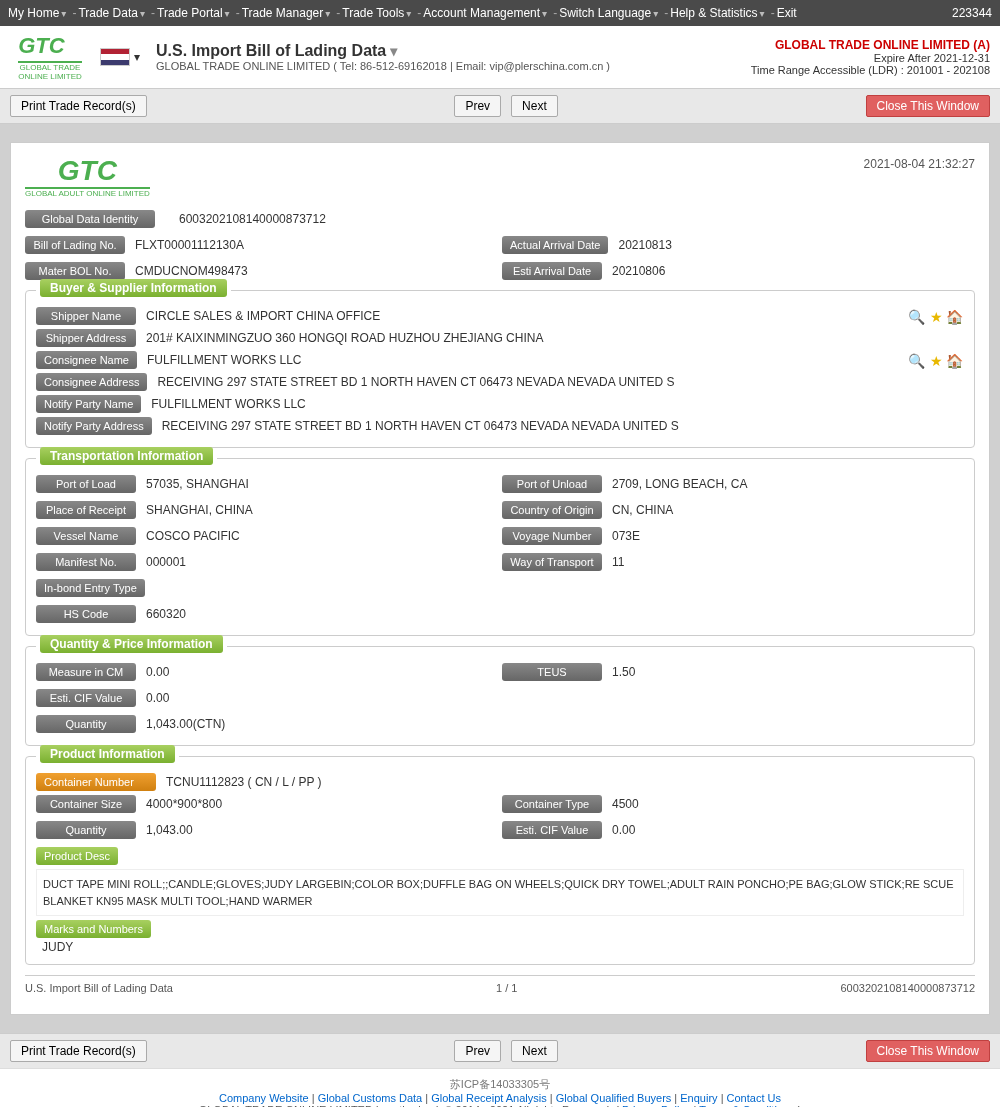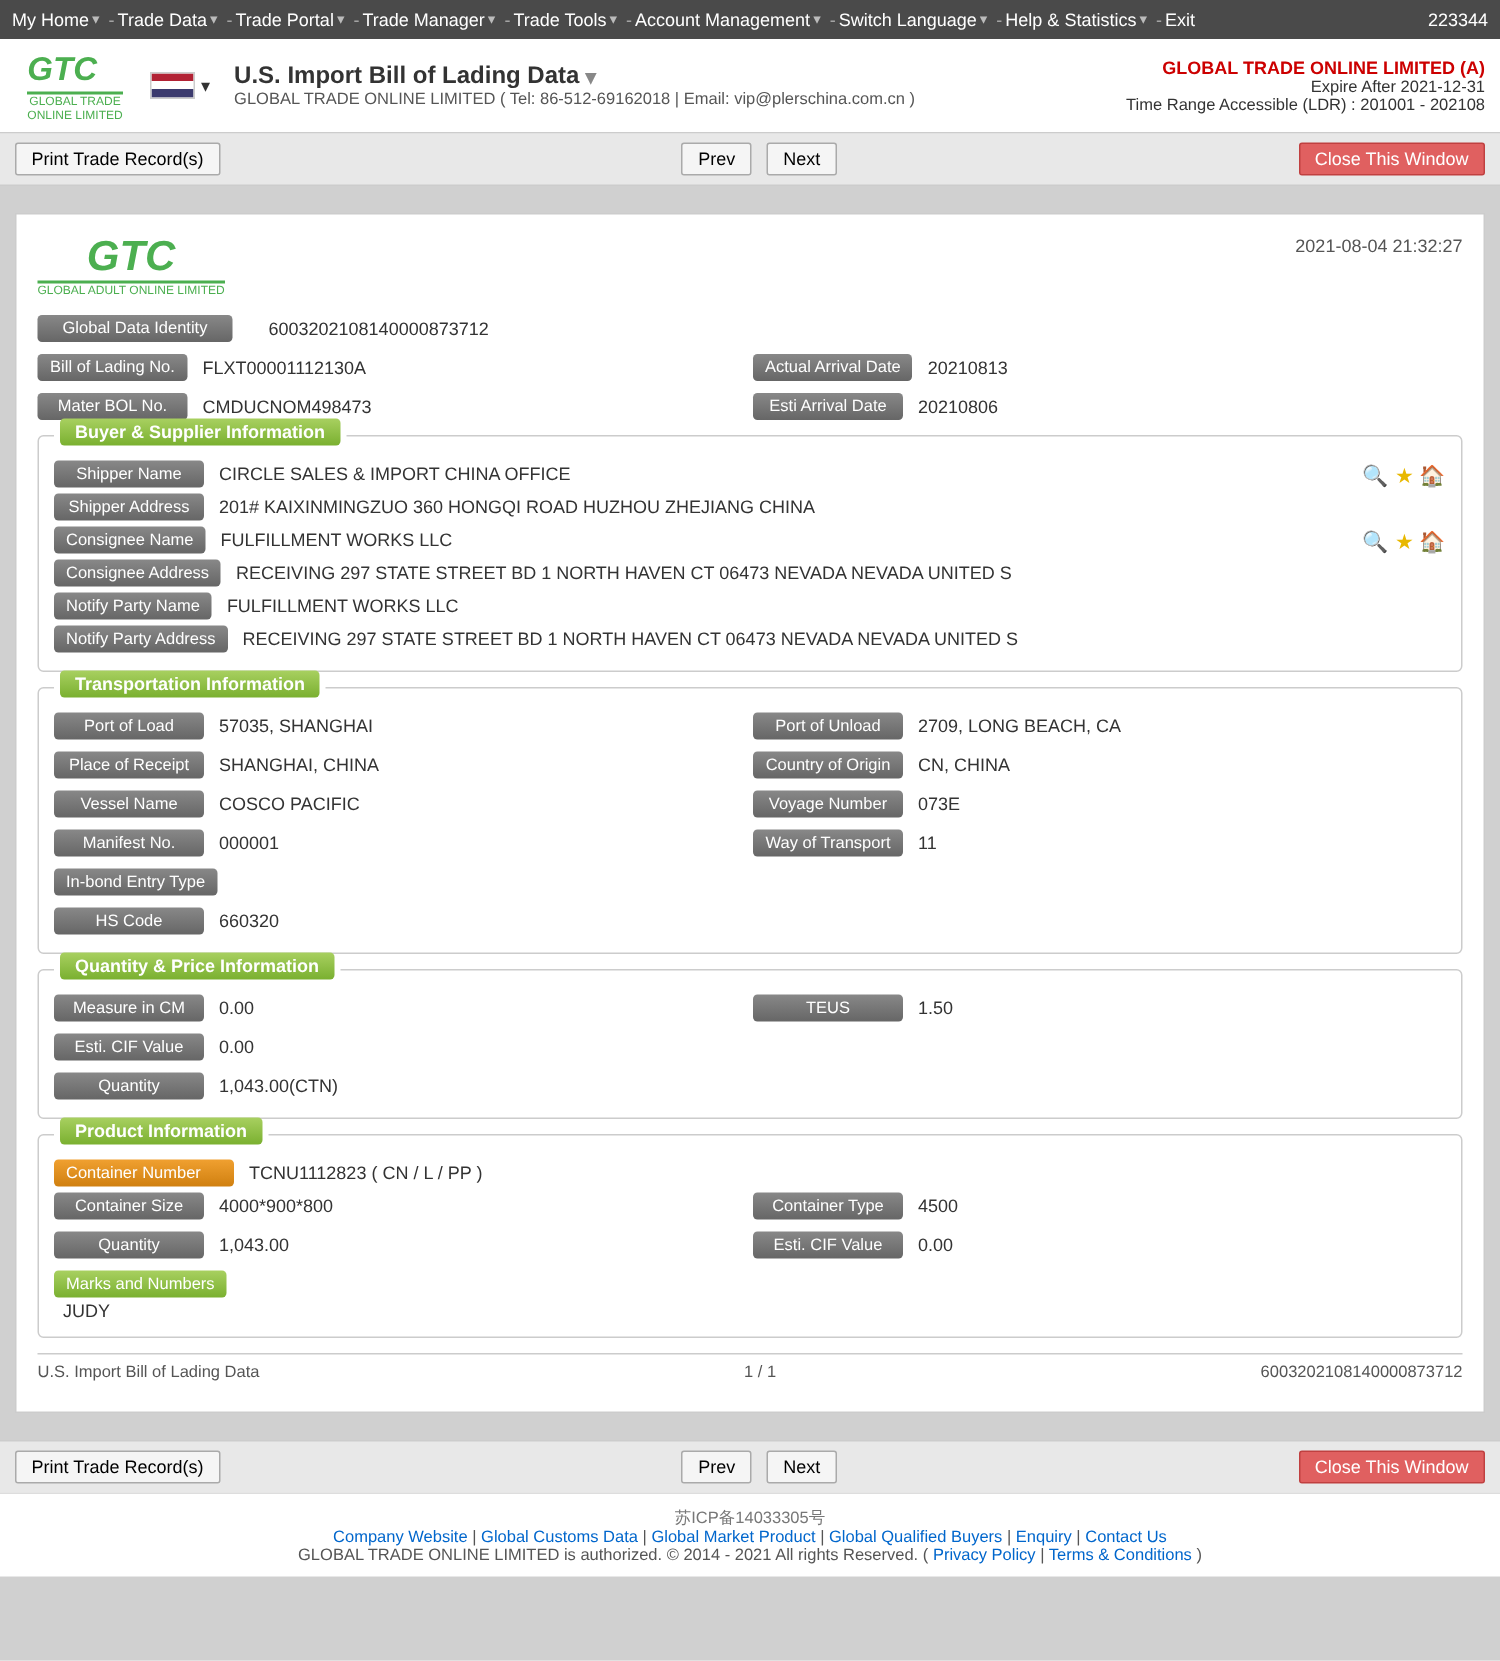--- a/index.html
+++ b/index.html
@@ -375,20 +375,24 @@
           <div class="field-row">
             <span class="field-label">Quantity</span>
             <span class="field-value">1,043.00</span>
           </div>
           <div class="field-row">
             <span class="field-label">Esti. CIF Value</span>
             <span class="field-value">0.00</span>
           </div>
         </div>
 
+        <div style="margin-top:4px;">
+          <span class="product-desc-label">Product Desc</span>
+          <div class="product-desc-text">DUCT TAPE MINI ROLL;;CANDLE;GLOVES;JUDY LARGEBIN;COLOR BOX;DUFFLE BAG ON WHEELS;QUICK DRY TOWEL;ADULT RAIN PONCHO;PE BAG;GLOW STICK;RE SCUE BLANKET KN95 MASK MULTI TOOL;HAND WARMER</div>
+        </div>
 
         <div style="margin-top:4px;">
           <span class="marks-label">Marks and Numbers</span>
           <div class="marks-value">JUDY</div>
         </div>
 
       </div>
     </div>
 
     <div class="doc-footer">
@@ -409,21 +413,21 @@
     <button class="btn-close2">Close This Window</button>
   </div>
 
   <div class="page-footer">
     <div class="icp">苏ICP备14033305号</div>
     <div>
       <a href="#">Company Website</a>
       <span> | </span>
       <a href="#">Global Customs Data</a>
       <span> | </span>
-      <a href="#">Global Market Product</a>
+      <a href="#">Global Receipt Analysis</a>
       <span> | </span>
       <a href="#">Global Qualified Buyers</a>
       <span> | </span>
       <a href="#">Enquiry</a>
       <span> | </span>
       <a href="#">Contact Us</a>
     </div>
     <div>
       <span>GLOBAL TRADE ONLINE LIMITED is authorized. © 2014 - 2021 All rights Reserved.</span>
       <span> ( </span>

